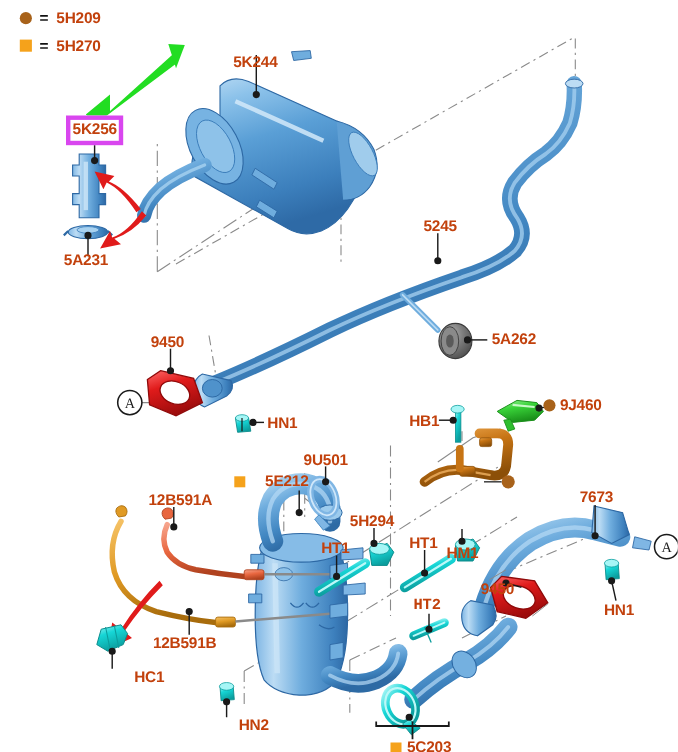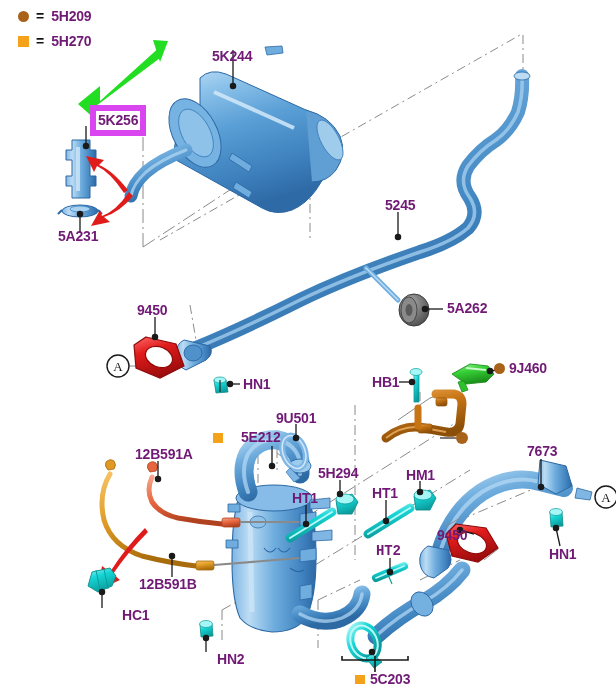--- a/index.html
+++ b/index.html
@@ -1,29 +1,29 @@
 <!DOCTYPE html>
 <html><head>
 <meta charset="utf-8">
 <style>
   html,body{margin:0;padding:0;background:#ffffff;}
   body{width:616px;height:684px;position:relative;overflow:hidden;
        font-family:"Liberation Sans",sans-serif;}
   #stage{position:absolute;left:0;top:0;width:616px;height:684px;}
   svg#art{position:absolute;left:0;top:0;width:616px;height:684px;}
-  .lbl{position:absolute;color:#701a75;font-weight:bold;font-size:14px;
+  .lbl{position:absolute;color:#c2410c;font-weight:bold;font-size:14px;
        letter-spacing:-0.2px;white-space:nowrap;line-height:1;
        font-family:"Liberation Sans",sans-serif;}
   .legend-row{position:absolute;display:flex;align-items:center;gap:7px;}
   .legend-row .sym{display:inline-block;}
   .dot-brown{width:11px;height:11px;border-radius:50%;background:#a8621a;}
   .sq-orange{width:11px;height:11px;background:#f5a21b;}
   .eq{color:#111;font-weight:bold;font-size:14px;}
-  .hilite{position:absolute;border:6px solid #d946ef;background:#ffffff;
-          padding:0px 2px 1px 2px;margin-left:30px;}
+  .hilite{position:absolute;border:4px solid #d946ef;background:#ffffff;
+          padding:0px 2px 1px 2px;}
   .hilite .lbl{position:static;}
   .marker-sq{position:absolute;width:10px;height:10px;background:#f5a21b;}
   .marker-dot{position:absolute;width:11px;height:11px;border-radius:50%;
               background:#a8621a;}
 </style>
 </head>
 <body>
 
 <div id="stage">
 
@@ -450,21 +450,21 @@
 <div class="lbl" style="left:86px;top:608px;margin-left:36px;">HC1</div>
 
 <span class="marker-sq" style="left:213px;top:433px;"></span>
 <div class="lbl" style="left:228px;top:430px;margin-left:13px;">5E212</div>
 
 <div class="lbl" style="left:276px;top:411px;">9U501</div>
 <div class="lbl" style="left:318px;top:466px;">5H294</div>
 <div class="lbl" style="left:292px;top:491px;">HT1</div>
 <div class="lbl" style="left:372px;top:486px;">HT1</div>
 <div class="lbl" style="left:376px;top:544px;font-family:Liberation Mono, monospace;">HT2</div>
-<div class="lbl" style="left:406px;top:468px;">HM1</div>
+<div class="lbl" style="left:406px;top:495px;">HM1</div>
 <div class="lbl" style="left:372px;top:375px;">HB1</div>
 
 <span class="marker-dot" style="left:494px;top:363px;"></span>
 <div class="lbl" style="left:509px;top:361px;">9J460</div>
 
 <div class="lbl" style="left:527px;top:444px;">7673</div>
 <div class="lbl" style="left:437px;top:528px;">9450</div>
 <div class="lbl" style="left:549px;top:547px;">HN1</div>
 <div class="lbl" style="left:174px;top:652px;padding-left:43px;">HN2</div>
 

